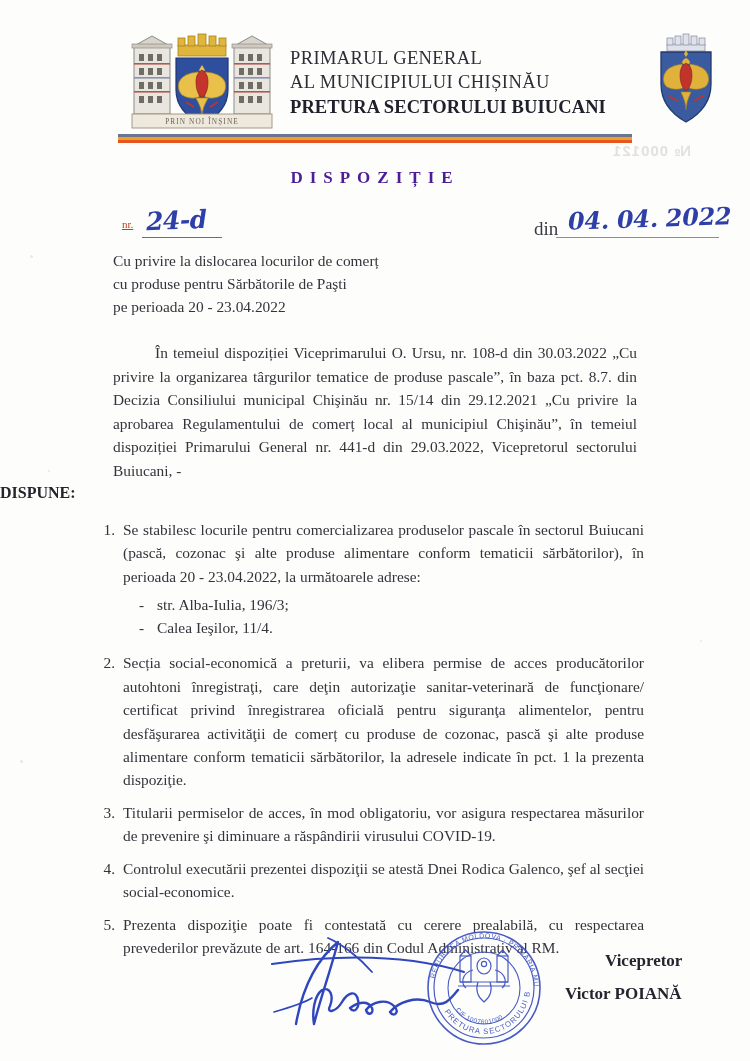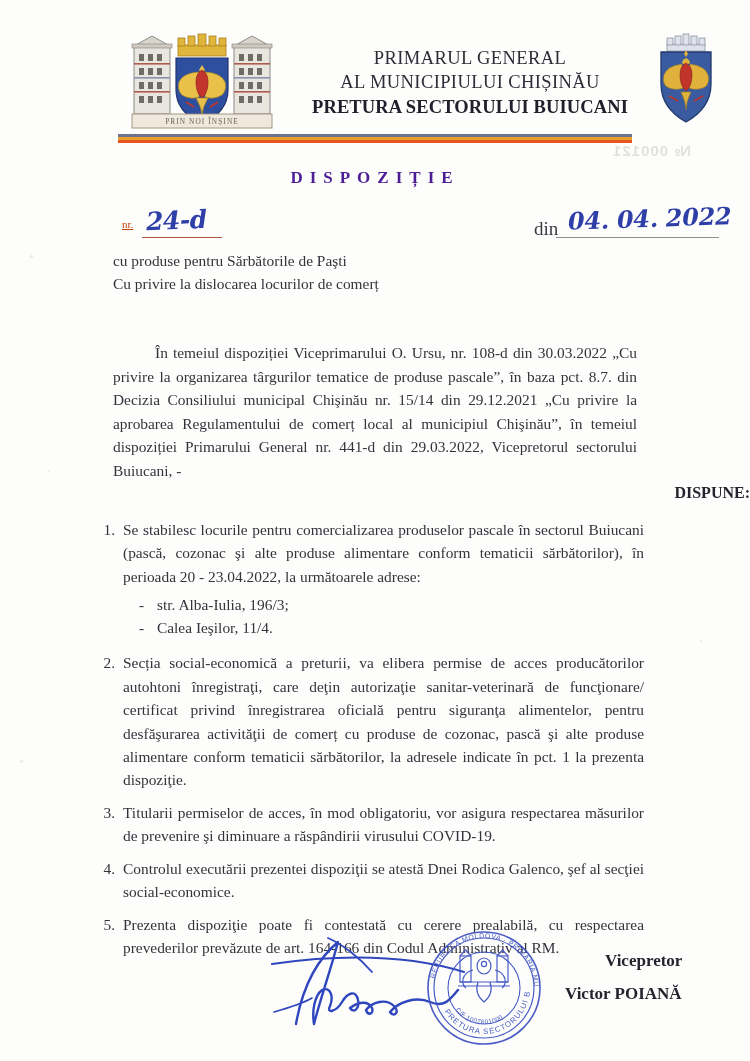--- a/index.html
+++ b/index.html
@@ -36,21 +36,20 @@
   }
   .emblem-right {
     position: absolute;
     left: 655px; top: 8px;
     width: 62px; height: 96px;
   }
   .header-titles {
     position: absolute;
     left: 290px; top: 22px;
     width: 360px;
-    text-align: center;
     line-height: 1.30;
     font-family: Liberation Serif, serif;
   }
   .header-titles .ln1, .header-titles .ln2 {
     font-size: 18.5px;
     letter-spacing: 0.4px;
     color: #2d2d38;
     white-space: nowrap;
   }
   .header-titles .ln3 {
@@ -155,21 +154,21 @@
     line-height: 1.53;
     text-align: justify;
     text-indent: 42px;
     color: #33333c;
   }
 
   
   .dispune {
     position: absolute;
     left: 0; right: 0; top: 484px;
-    text-align: right;
+    text-align: left;
     font-size: 16px;
     font-weight: bold;
     color: #24242e;
   }
 
   
   .items {
     position: absolute;
     left: 98px; top: 518px;
     width: 546px;
@@ -373,22 +372,23 @@
     <span class="nr-label">nr.</span>
     <span class="nr-rule"></span>
     <span class="nr-value">24-d</span>
 
     <span class="din-label">din</span>
     <span class="din-rule"></span>
     <span class="din-value">04. 04. 2022</span>
   </div>
 
   <div class="subject">
+    <div>Cu  privire la dislocarea locurilor de comerț</div>
     <div>cu  produse  pentru  Sărbătorile  de  Paşti</div>
-    <div>Cu  privire la dislocarea locurilor de comerț</div>
+    <div>pe perioada 20 - 23.04.2022</div>
   </div>
 
   <div class="preamble">În temeiul dispoziției Viceprimarului O. Ursu, nr. 108-d din  30.03.2022 „Cu privire la organizarea târgurilor tematice de produse pascale”, în baza pct. 8.7. din Decizia Consiliului municipal Chişinău nr. 15/14 din 29.12.2021 „Cu privire la aprobarea Regulamentului de comerț local al municipiul Chişinău”, în temeiul dispoziției Primarului General nr. 441-d din 29.03.2022, Vicepretorul sectorului Buiucani, -</div>
 
   <div class="dispune">DISPUNE:</div>
 
   <div class="items">
 
     <div class="item">
       <div class="num">1.</div>

